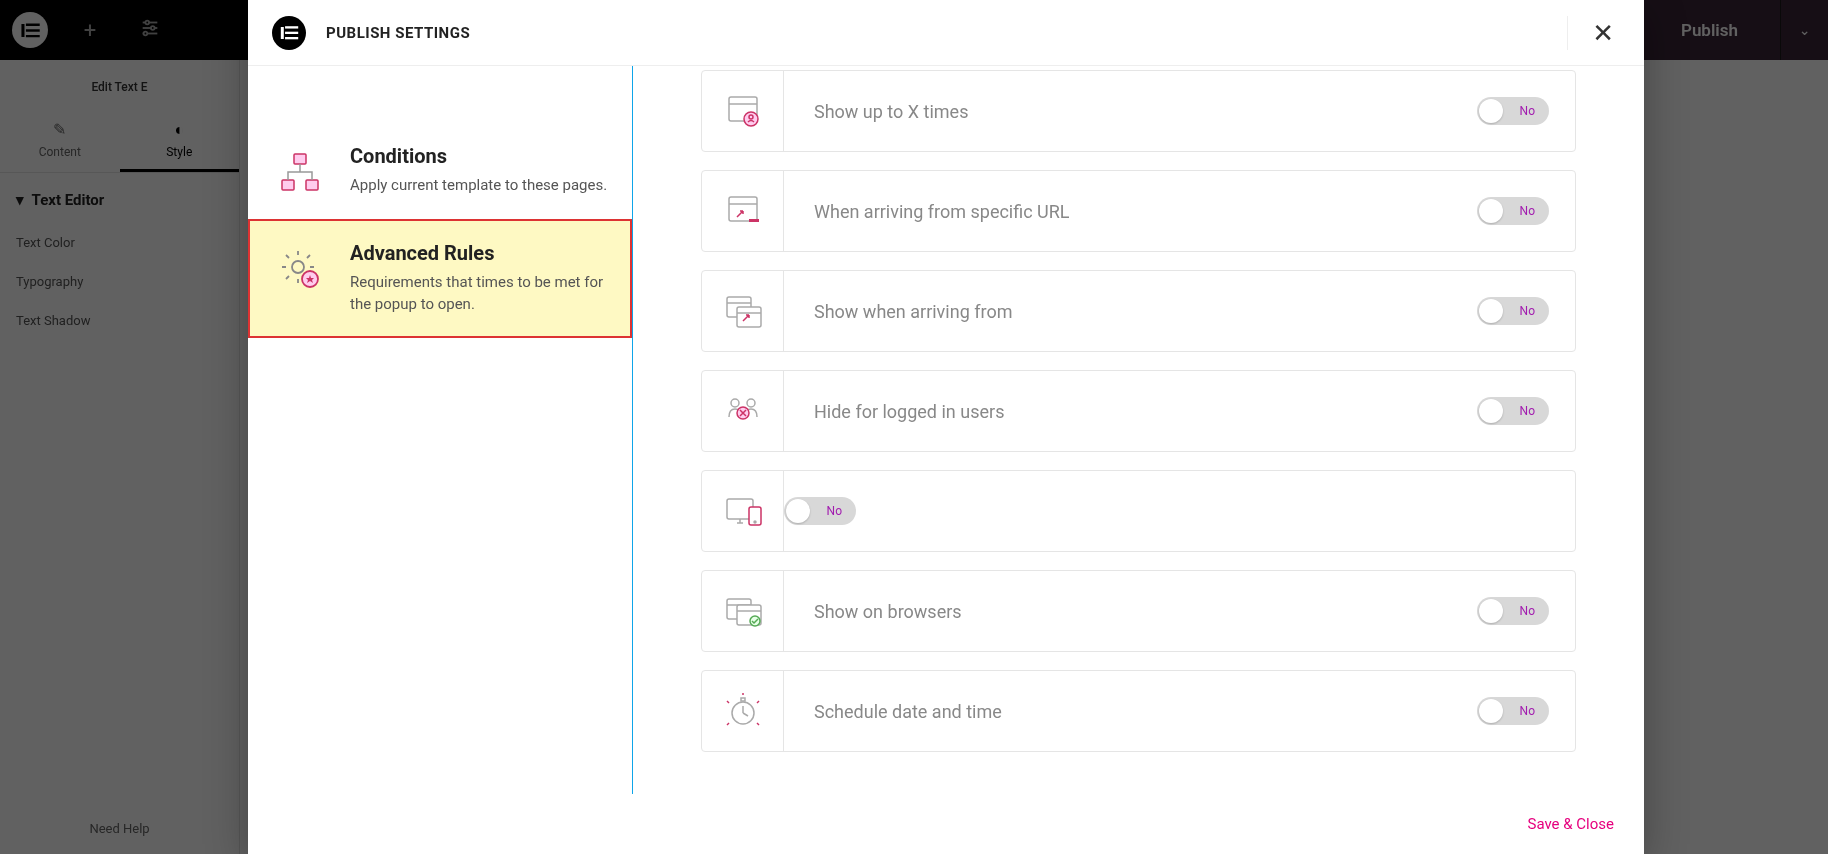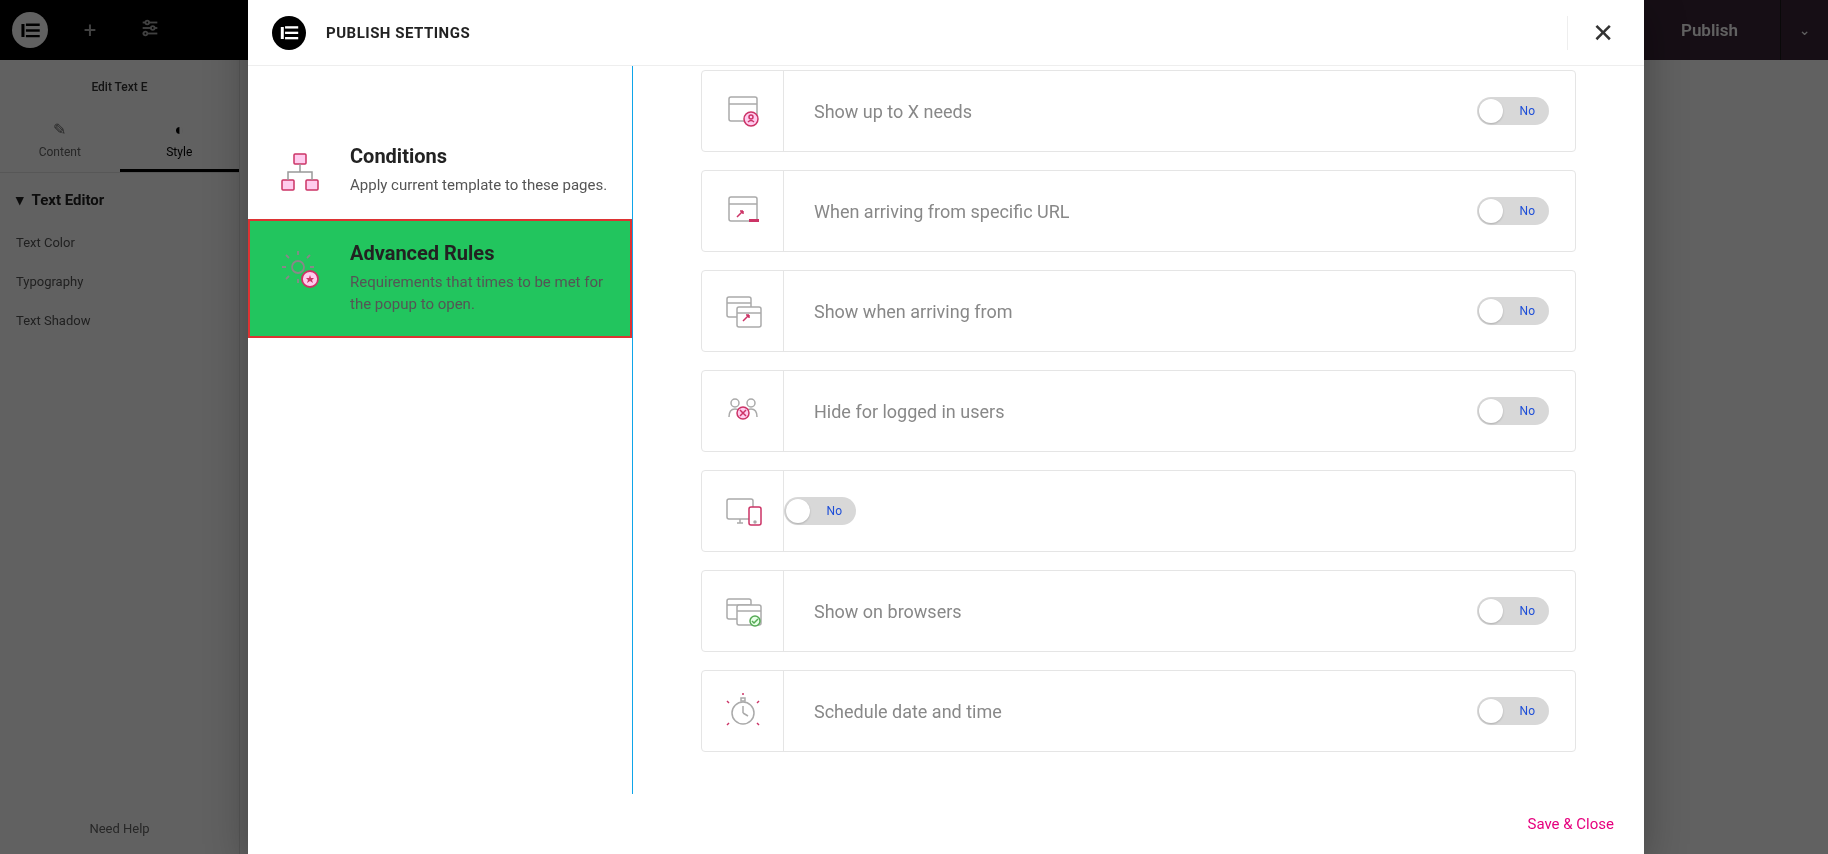--- a/index.html
+++ b/index.html
@@ -33,36 +33,36 @@
 
 .modal { position: absolute; left: 248px; top: 0; right: 184px; bottom: 0; background: #fff; display: flex; flex-direction: column; box-shadow: 0 10px 40px rgba(0,0,0,0.3); }
 .modal-header { height: 66px; border-bottom: 1px solid #eee; display: flex; align-items: center; padding: 0 24px; }
 .modal-logo { width: 34px; height: 34px; border-radius: 50%; background: #000; color: #fff; display: flex; align-items: center; justify-content: center; font-weight: 900; font-size: 17px; letter-spacing: -1px; margin-right: 20px; }
 .modal-title { font-size: 15px; font-weight: 700; letter-spacing: 0.5px; color: #222; }
 .modal-close { margin-left: auto; font-size: 26px; font-weight: 300; color: #333; cursor: pointer; padding: 0 6px; border-left: 1px solid #eee; height: 34px; display: flex; align-items: center; padding-left: 24px; }
 
 .modal-body { flex: 1; display: flex; min-height: 0; }
 .modal-nav { width: 385px; border-right: 1px solid #0ea5e9; background: #fff; overflow-y: auto; padding-top: 56px; }
 .nav-item { display: flex; gap: 24px; padding: 22px 24px 22px 26px; cursor: pointer; }
-.nav-item.active { background: #22c55e; border: 2px solid #d33; padding: 20px 22px 20px 24px; }
+.nav-item.active { background: #fef9c3; border: 2px solid #d33; padding: 20px 22px 20px 24px; }
 .nav-icon { width: 52px; flex-shrink: 0; display: flex; align-items: flex-start; justify-content: center; padding-top: 4px; }
 .nav-icon svg { width: 48px; height: 48px; }
 .nav-text-title { font-size: 20px; font-weight: 700; color: #222; margin-bottom: 6px; }
 .nav-text-desc { font-size: 15px; color: #555; line-height: 1.5; }
 
 .modal-content { flex: 1; overflow-y: auto; padding: 0 68px 20px 68px; position: relative; }
 .rules-list { display: flex; flex-direction: column; gap: 18px; padding-top: 4px; }
 .rule-row { border: 1px solid #e5e5e5; border-radius: 4px; height: 82px; display: flex; align-items: center; }
 .rule-icon-cell { width: 82px; height: 100%; border-right: 1px solid #e5e5e5; display: flex; align-items: center; justify-content: center; }
 .rule-icon-cell svg { width: 40px; height: 40px; }
 .rule-label { flex: 1; padding: 0 30px; font-size: 18px; color: #888; }
 .rule-toggle { margin-right: 26px; }
 .toggle { width: 72px; height: 28px; border-radius: 14px; background: #d8d8d8; position: relative; display: flex; align-items: center; cursor: pointer; }
 .toggle-knob { width: 24px; height: 24px; border-radius: 50%; background: #fff; position: absolute; left: 2px; box-shadow: 0 1px 2px rgba(0,0,0,0.2); }
-.toggle-label { position: absolute; right: 14px; font-size: 12px; color: #1d4ed8; }
+.toggle-label { position: absolute; right: 14px; font-size: 12px; color: #a21caf; }
 
 .modal-footer { height: 60px; display: flex; align-items: center; justify-content: flex-end; padding: 0 30px; }
 .footer-link { color: #e6007e; font-size: 15px; cursor: pointer; }
 
 
 .modal-content::-webkit-scrollbar { width: 8px; }
 .modal-content::-webkit-scrollbar-thumb { background: #ccc; border-radius: 4px; }
 
 </style>
 </head>
@@ -182,21 +182,21 @@
           <div class="rule-row">
             <div class="rule-icon-cell">
               <svg viewBox="0 0 40 40" fill="none" stroke="#aaa" stroke-width="1.5">
                 <rect x="6" y="6" width="28" height="24" rx="2"></rect>
                 <line x1="6" y1="13" x2="34" y2="13"></line>
                 <circle cx="28" cy="28" r="7" fill="#fce" stroke="#c36"></circle>
                 <circle cx="28" cy="26" r="2" stroke="#c36"></circle>
                 <path d="M25 31 Q28 28 31 31" stroke="#c36"></path>
               </svg>
             </div>
-            <div class="rule-label">Show up to X needs</div>
+            <div class="rule-label">Show up to X times</div>
             <div class="rule-toggle">
               <div class="toggle">
                 <div class="toggle-knob"></div>
                 <span class="toggle-label">No</span>
               </div>
             </div>
           </div>
           <div class="rule-row">
             <div class="rule-icon-cell">
               <svg viewBox="0 0 40 40" fill="none" stroke="#aaa" stroke-width="1.5">

